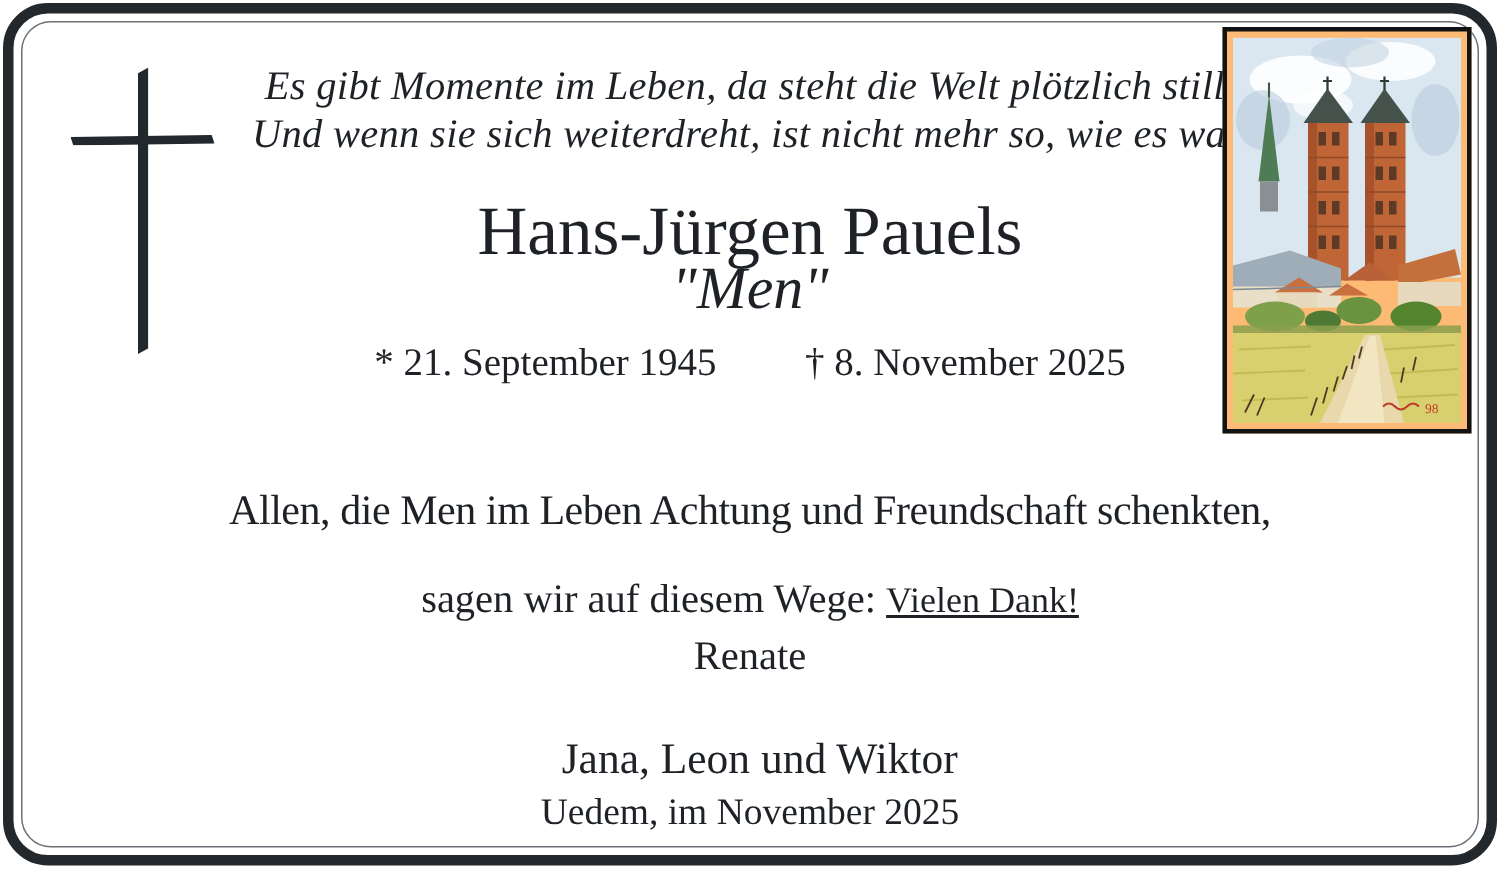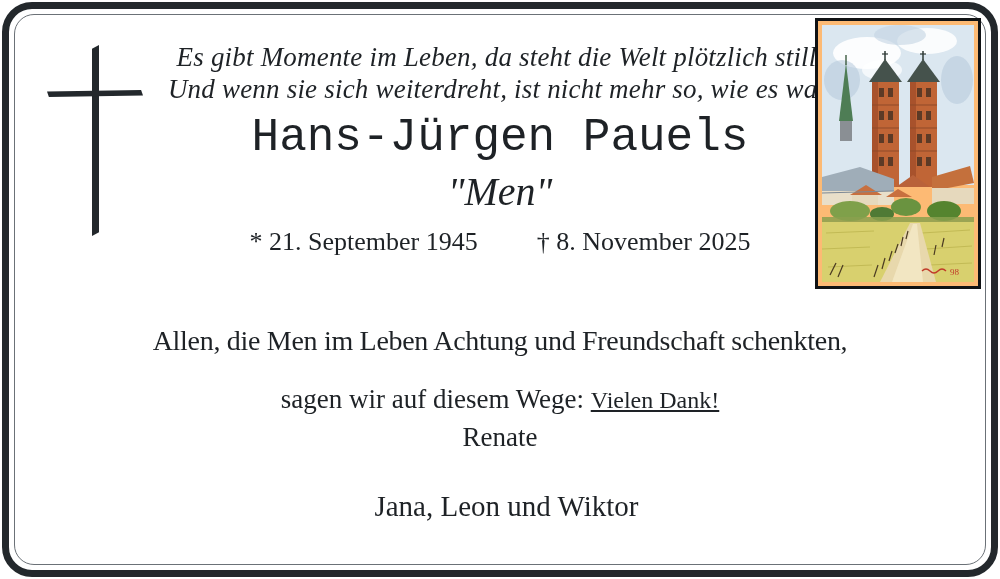--- a/index.html
+++ b/index.html
@@ -6,21 +6,21 @@
   .stage{position:relative;width:1000px;height:579px;background:#ffffff;overflow:hidden;
          font-family:"Liberation Serif", serif;color:#1e2226;}
   .card-outer{position:absolute;left:2px;top:2px;right:2px;bottom:2px;
               border:7px solid #23282c;border-radius:30px;}
   .card-inner{position:absolute;left:14px;top:14px;right:14px;bottom:14px;
               border:1.5px solid #6b7177;border-radius:20px;}
   .line{position:absolute;left:0;right:0;text-align:center;line-height:1;white-space:pre;}
   .quote{font-style:italic;font-size:27px;letter-spacing:0.2px;}
   .q1{top:44px;}
   .q2{top:76px;}
-  .name{top:115px;font-size:46px;font-family:Liberation Mono, monospace;}
+  .name{top:131px;font-size:46px;}
   .nickname{top:172px;font-size:40px;font-style:italic;}
   .dates{top:229px;font-size:26px;}
   .dates .death{margin-left:59px;}
   .bodyline{font-size:28px;letter-spacing:-0.3px;}
   .b1{top:288px;margin-top:39px;}
   .b2{top:316px;}
   .b3{top:347px;}
   .thanks{top:386px;}
   .thanks .prefix{font-size:27px;}
   .thanks .emph{font-size:24px;text-decoration:underline;}
@@ -60,20 +60,21 @@
 
   <div class="line dates"><span class="birth">* 21. September 1945</span><span class="death">† 8. November 2025</span></div>
 
   <div class="line bodyline b1">Allen, die Men im Leben Achtung und Freundschaft schenkten,</div>
 
   <div class="line thanks"><span class="prefix">sagen wir auf diesem Wege: </span><span class="emph">Vielen Dank!</span></div>
 
   <div class="line m1">Renate</div>
   <div class="line m3">Jana, Leon und Wiktor</div>
 
+  <div class="line place">Uedem, im November 2025</div>
 
   <div class="painting">
     <svg viewBox="0 0 152 257" preserveAspectRatio="none">
 
       <g>
         <rect x="0" y="0" width="152" height="160" fill="#dbe7f0"></rect>
         <ellipse cx="45" cy="28" rx="34" ry="16" fill="#ffffff" opacity="0.9"></ellipse>
         <ellipse cx="105" cy="16" rx="30" ry="13" fill="#ffffff" opacity="0.85"></ellipse>
         <ellipse cx="20" cy="55" rx="18" ry="20" fill="#b5c9da" opacity="0.55"></ellipse>
         <ellipse cx="135" cy="55" rx="16" ry="24" fill="#b5c9da" opacity="0.55"></ellipse>

